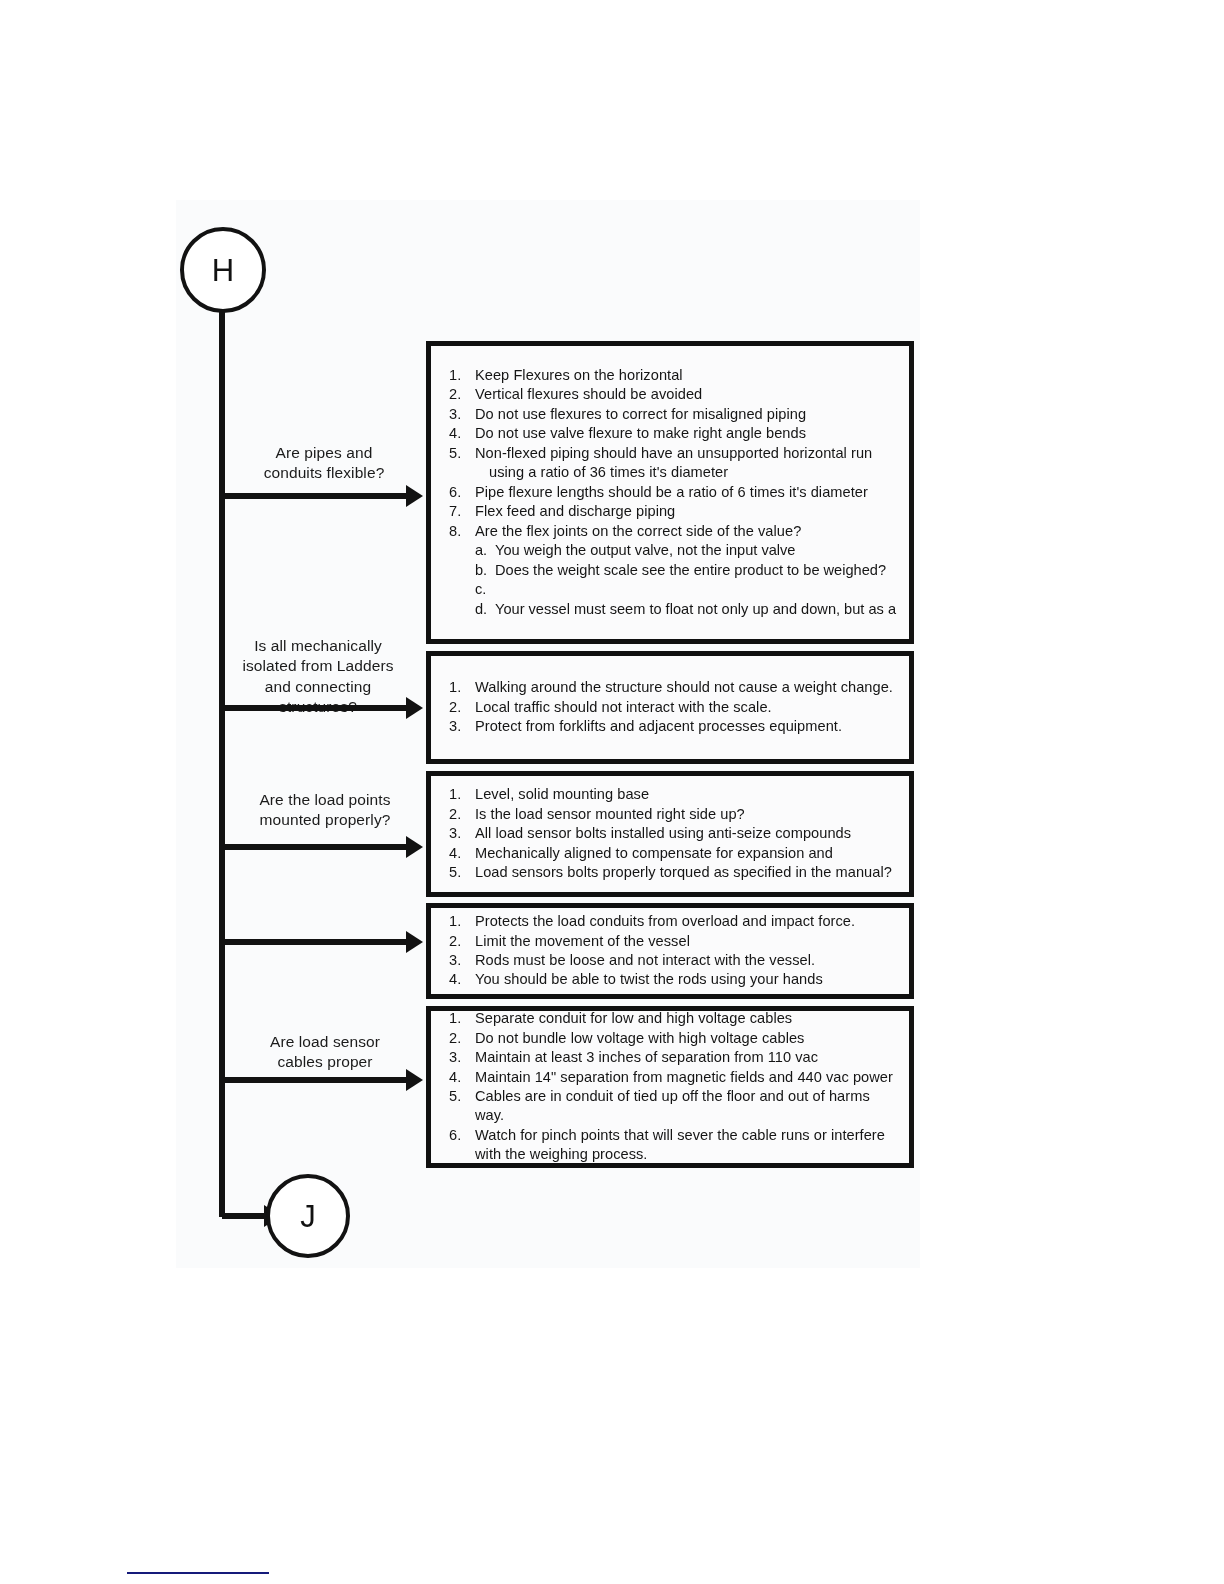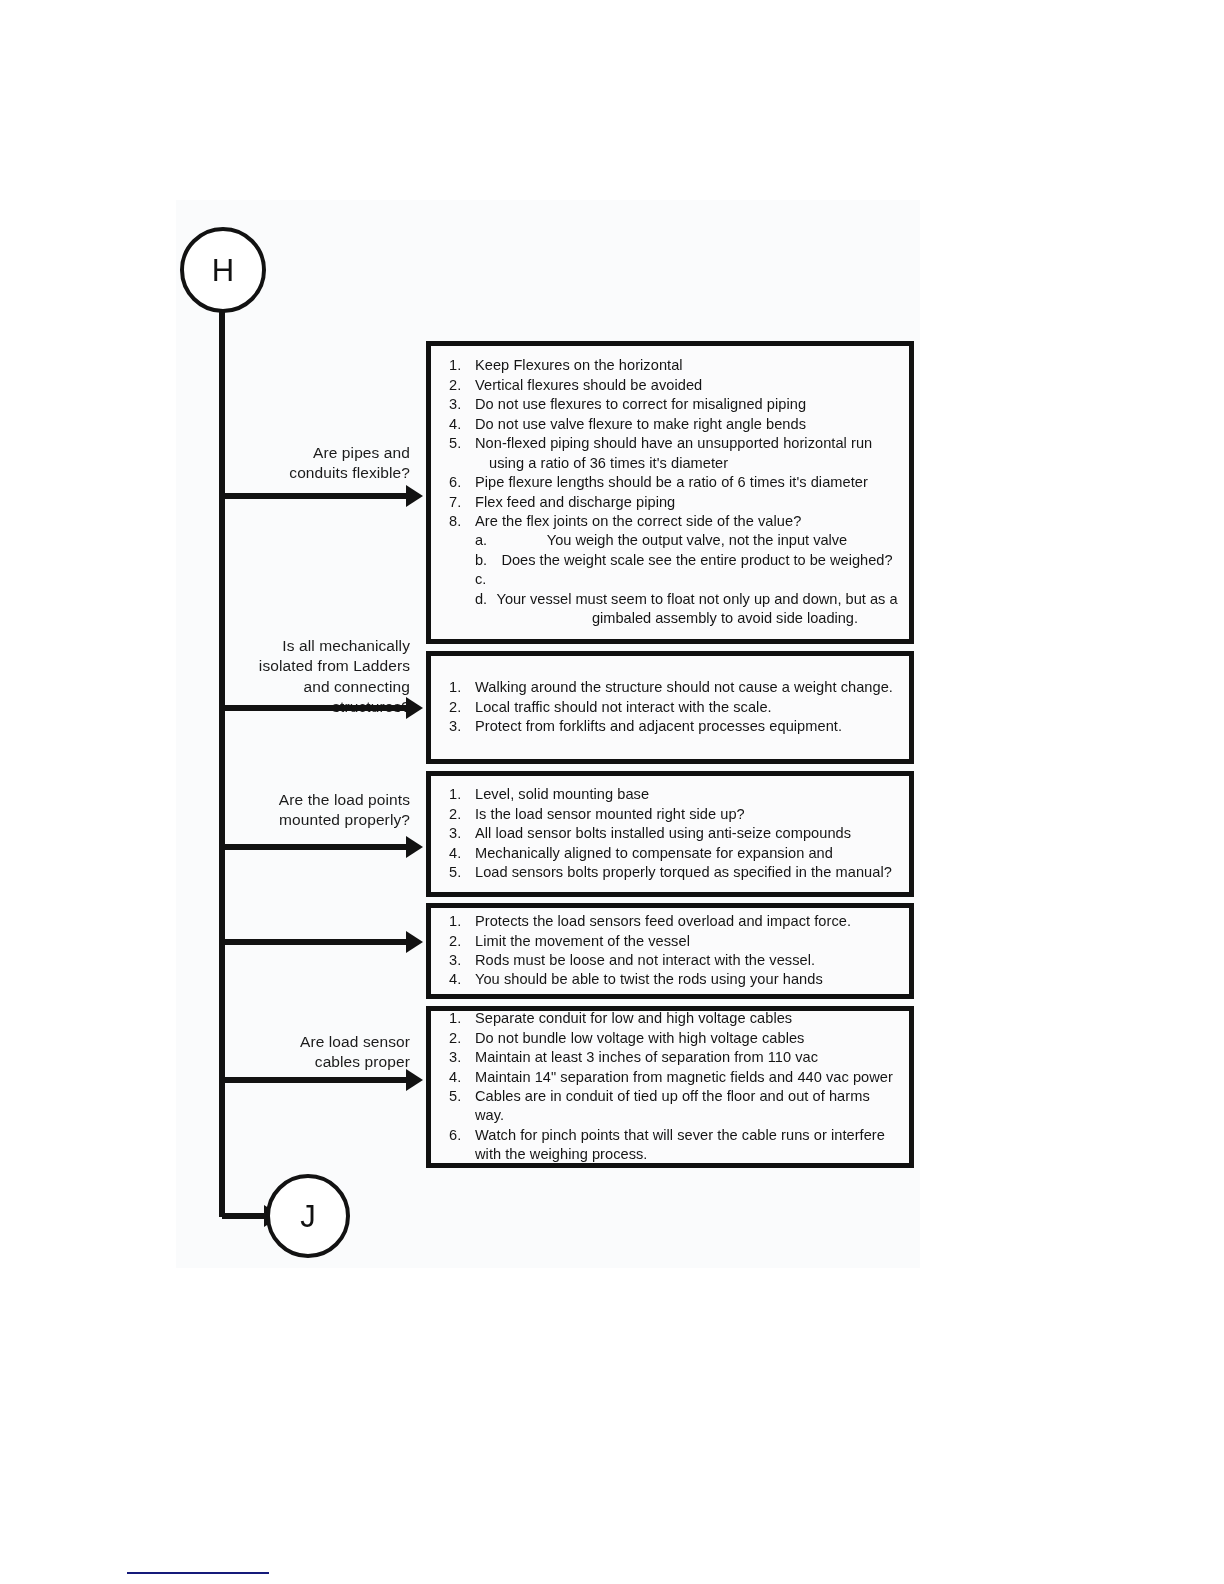--- a/index.html
+++ b/index.html
@@ -97,21 +97,21 @@
     width: 0;
     height: 0;
     border-top: 11px solid transparent;
     border-bottom: 11px solid transparent;
     border-left: 17px solid #121212;
   }
 
   
   .branch-label {
     position: absolute;
-    text-align: right;
+    text-align: center;
     font-size: 15.5px;
     line-height: 1.32;
     color: #1b1b1b;
     font-family: "Liberation Sans", sans-serif;
     letter-spacing: 0.1px;
   }
 
   
   .content-box {
     position: absolute;
@@ -160,21 +160,20 @@
     color: #151515;
     padding-left: 30px;
     font-family: "Liberation Sans", sans-serif;
   }
   ol.lvl2 li.subitem > .marker {
     flex: 0 0 auto;
     width: 20px;
   }
   ol.lvl2 li.subitem > .txt {
     flex: 1 1 auto;
-    text-align: center;
   }
   .sub-indent {
     display: block;
     padding-left: 14px;
   }
   .sub-indent-deep {
     display: block;
     padding-left: 56px;
   }
 
@@ -296,21 +295,20 @@
               <span class="marker">b.</span>
               <span class="txt">Does the weight scale see the entire product to be weighed?</span>
             </li>
             <li class="subitem">
               <span class="marker">c.</span>
             </li>
             <li class="subitem">
               <span class="marker">d.</span>
               <span class="txt">
                 <span>Your vessel must seem to float not only up and down, but as a</span>
-                <span class="sub-indent-deep">gimbaled assembly to avoid side loading.</span>
               </span>
             </li>
           </ol>
         </li>
       </ol>
     </div>
 
     <div class="branch-label" id="label-isolation">
       <div>Is all mechanically</div>
       <div>isolated from Ladders</div>
@@ -368,21 +366,21 @@
         </li>
       </ol>
     </div>
 
     <div class="branch" id="branch-rods"></div>
 
     <div class="content-box" id="box-rods">
       <ol class="lvl1">
         <li class="item">
           <span class="marker">1.</span>
-          <span class="txt">Protects the load sensors feed overload and impact force.</span>
+          <span class="txt">Protects the load conduits from overload and impact force.</span>
         </li>
         <li class="item">
           <span class="marker">2.</span>
           <span class="txt">Limit the movement of the vessel</span>
         </li>
         <li class="item">
           <span class="marker">3.</span>
           <span class="txt">Rods must be loose and not interact with the vessel.</span>
         </li>
         <li class="item">

